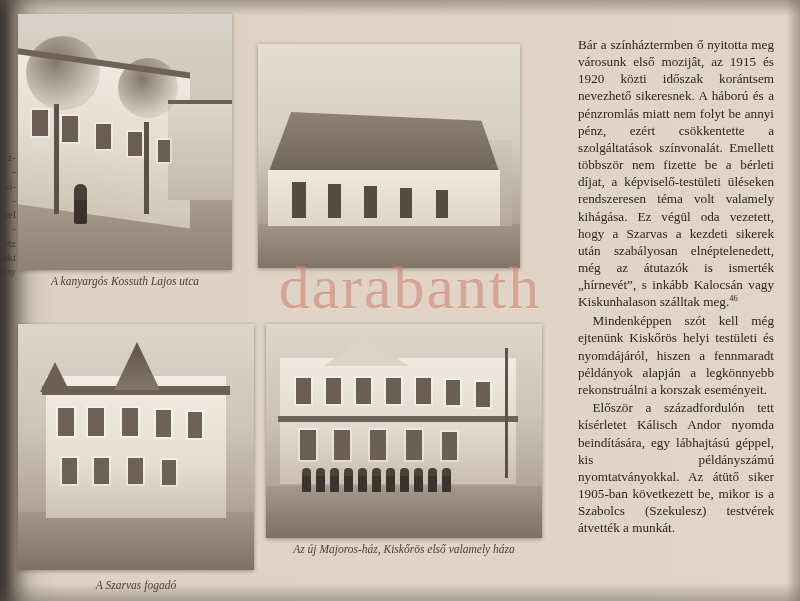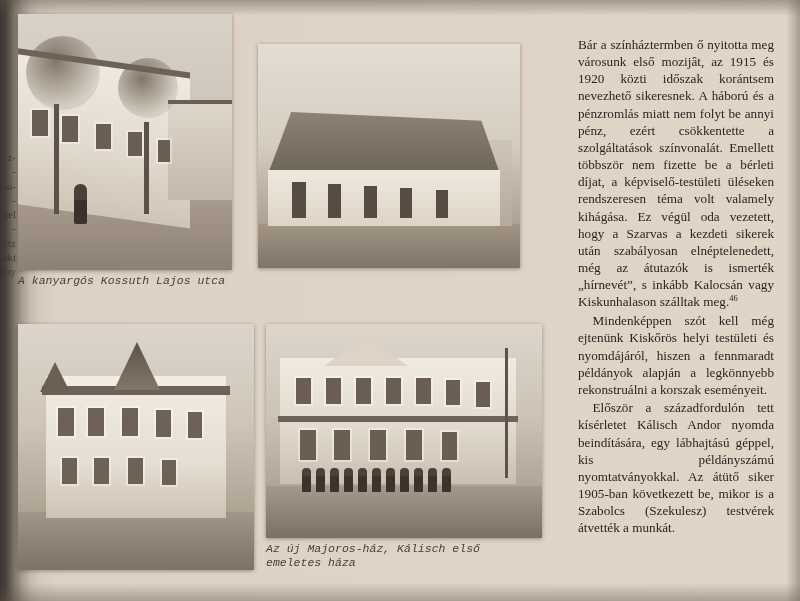--- a/index.html
+++ b/index.html
@@ -49,25 +49,25 @@
     position: absolute;
     overflow: hidden;
     box-shadow: 0 1px 4px rgba(60,50,40,0.45);
   }
   .photo .sky {
     position: absolute;
     inset: 0;
   }
   .caption {
     position: absolute;
-    font-family: Liberation Mono, monospace;
+    font-family: Liberation Serif, serif;
     font-style: italic;
     font-size: 11.5px;
     color: #4b4038;
-    text-align: left;
+    text-align: center;
     line-height: 1.25;
   }
 
   
   #photo-kossuth {
     left: 18px; top: 14px; width: 214px; height: 256px;
     background: linear-gradient(180deg, #d9d2c8 0%, #cfc6ba 38%, #b9ad9f 70%, #9d9184 100%);
   }
   #photo-kossuth .road {
     position: absolute; left: 0; bottom: 0; width: 100%; height: 74px;
@@ -305,20 +305,21 @@
     <div class="win" style="left:40px; top:84px; width:16px; height:28px;"></div>
     <div class="win" style="left:70px; top:84px; width:16px; height:28px;"></div>
     <div class="win" style="left:104px; top:84px; width:16px; height:28px;"></div>
     <div class="win" style="left:138px; top:86px; width:15px; height:27px;"></div>
     <div class="win" style="left:170px; top:88px; width:14px; height:26px;"></div>
     <div class="win" style="left:44px; top:134px; width:15px; height:26px;"></div>
     <div class="win" style="left:76px; top:134px; width:15px; height:26px;"></div>
     <div class="win" style="left:110px; top:134px; width:15px; height:26px;"></div>
     <div class="win" style="left:144px; top:136px; width:14px; height:25px;"></div>
   </div>
+  <div class="caption" id="cap-szarvas">A Szarvas fogadó</div>
 
   <div class="photo" id="photo-majoros-new">
     <div class="sky"></div>
     <div class="ground"></div>
     <div class="mass"></div>
     <div class="gable"></div>
     <div class="cornice"></div>
     <div class="pole"></div>
     <div class="win" style="left:30px; top:54px; width:15px; height:26px;"></div>
     <div class="win" style="left:60px; top:54px; width:15px; height:26px;"></div>
@@ -337,22 +338,23 @@
     <div class="crowd" style="left:64px;"></div>
     <div class="crowd" style="left:78px;"></div>
     <div class="crowd" style="left:92px;"></div>
     <div class="crowd" style="left:106px;"></div>
     <div class="crowd" style="left:120px;"></div>
     <div class="crowd" style="left:134px;"></div>
     <div class="crowd" style="left:148px;"></div>
     <div class="crowd" style="left:162px;"></div>
     <div class="crowd" style="left:176px;"></div>
   </div>
-  <div class="caption" id="cap-majoros-new">Az új Majoros-ház, Kálisch első emeletes háza</div>
+  <div class="caption" id="cap-majoros-new">Az új Majoros-ház, Kiskőrös első valamely háza</div>
 
   <div id="text-column">
     <p><span>Bár a színháztermben ő nyitotta meg városunk első mozijât, az 1915 és 1920 közti időszak korántsem nevezhető sikeresnek. A háború és a pénzromlás miatt nem folyt be annyi pénz, ezért csökkentette a szolgáltatások színvonalát. Emellett többször nem fizette be a bérleti díjat, a képviselő-testületi üléseken rendszeresen téma volt valamely kihágása. Ez végül oda vezetett, hogy a Szarvas a kezdeti sikerek után szabályosan elnéptelenedett, még az átutazók is ismerték „hírnevét”, s inkább Kalocsán vagy Kiskunhalason szálltak meg.</span><span class="fn">46</span></p>
     <p class="indent"><span>Mindenképpen szót kell még ejtenünk Kiskőrös helyi testületi és nyomdájáról, hiszen a fennmaradt példányok alapján a legkönnyebb rekonstruálni a korszak eseményeit.</span></p>
     <p class="indent"><span>Először a századfordulón tett kísérletet Kálisch Andor nyomda beindítására, egy lábhajtású géppel, kis példányszámú nyomtatványokkal. Az átütő siker 1905-ban következett be, mikor is a Szabolcs (Szekulesz) testvérek átvették a munkát.</span></p>
   </div>
 
+  <div id="watermark">darabanth</div>
 
 </div>
 
 </body></html>

